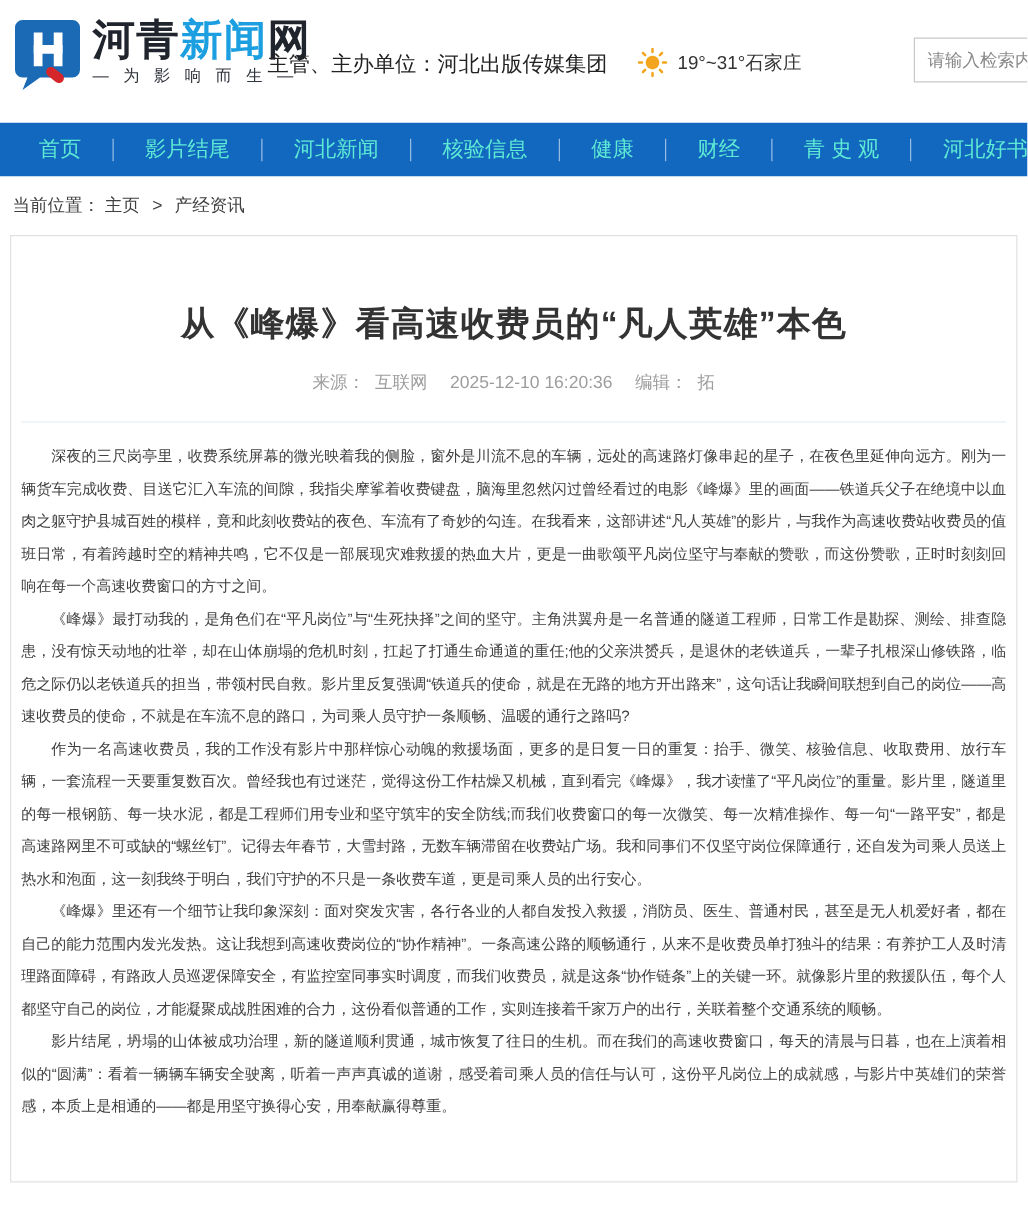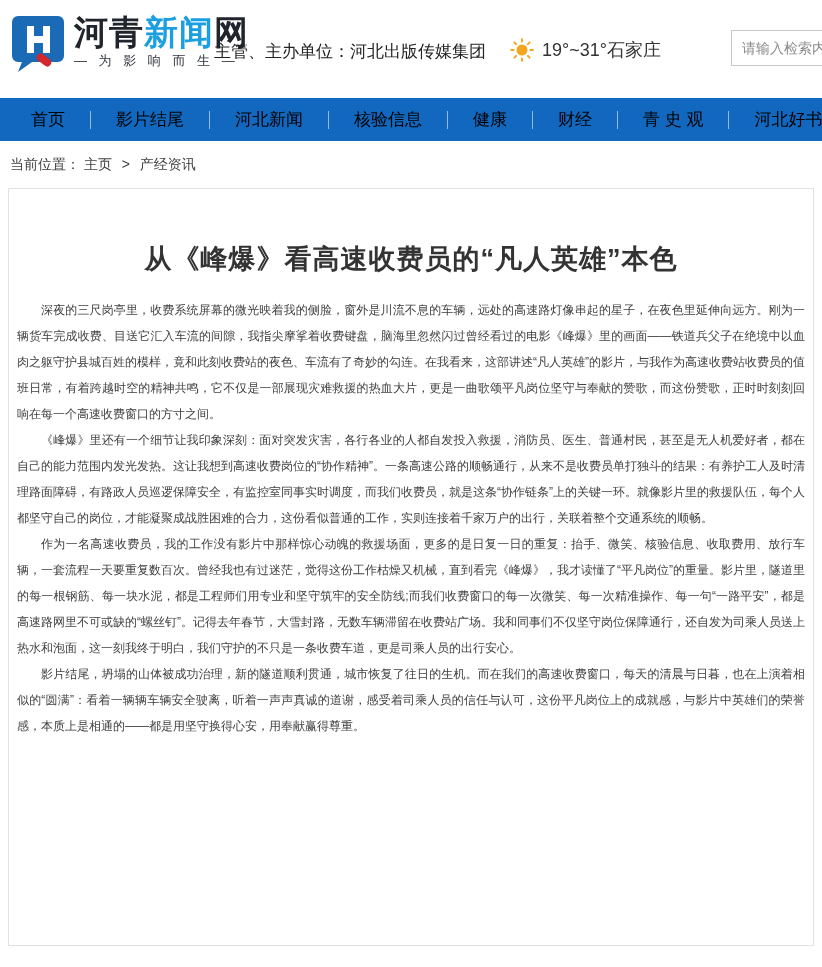--- a/index.html
+++ b/index.html
@@ -8,31 +8,31 @@
 
   
   .site-header { position:relative; height:98px; background:#ffffff; overflow:hidden; }
   .logo { position:absolute; left:10px; top:12px; display:flex; align-items:flex-start; cursor:pointer; }
   .logo-icon { display:block; }
   .logo-text { margin-left:6px; }
   .logo-name { font-size:34px; font-weight:bold; color:#20242c; letter-spacing:1px; line-height:40px; }
   .logo-name .blue { color:#1c9fe0; }
   .logo-tagline { font-size:13px; color:#30343c; letter-spacing:4px; margin-top:0; white-space:nowrap; }
   .sponsor { position:absolute; left:214px; top:40px; font-size:17px; color:#222; white-space:nowrap; }
-  .weather { position:absolute; left:510px; top:38px; display:flex; align-items:center; font-size:18px; color:#333; }
+  .weather { position:absolute; left:510px; top:38px; display:flex; align-items:center; font-size:15px; color:#333; }
   .weather svg { margin-right:8px; }
   .search-input { position:absolute; left:731px; top:30px; width:180px; height:36px;
                   border:1px solid #c9c9c9; background:#fff; padding:0 10px; font-size:14px; color:#444;
                   outline:none; font-family:"Liberation Sans", sans-serif; }
   .search-input::placeholder { color:#8a8a8a; }
 
   
   .main-nav { height:43px; background:#1268bf; display:flex; align-items:center;
               overflow:hidden; padding-left:6px; white-space:nowrap; }
-  .main-nav a { color:#000000; font-size:17px; text-decoration:none; padding:0 25px; flex:none; cursor:pointer; }
+  .main-nav a { color:#5eead4; font-size:17px; text-decoration:none; padding:0 25px; flex:none; cursor:pointer; }
   .nav-div { width:1px; height:18px; background:rgba(255,255,255,.55); flex:none; }
 
   
   .breadcrumb { padding:15px 10px 14px; font-size:14px; color:#404040; }
   .breadcrumb a { color:#404040; text-decoration:none; cursor:pointer; }
   .breadcrumb .sep { margin:0 6px; }
 
   
   .article-box { margin:0 8px; background:#ffffff; border:1px solid #e2e2e2;
                  padding:28px 8px 30px; min-height:758px; }
@@ -103,20 +103,24 @@
 
 <div class="breadcrumb">
   <span>当前位置：</span>
   <a>主页</a>
   <span class="sep">&gt;</span>
   <span>产经资讯</span>
 </div>
 
 <main class="article-box">
   <h1 class="article-title">从《峰爆》看高速收费员的“凡人英雄”本色</h1>
+  <div class="article-meta">
+    <span>来源：</span><span class="gap">互联网</span><span class="gap">2025-12-10 16:20:36</span><span>编辑：</span><span>拓</span>
+  </div>
   <div class="article-body">
     <p>深夜的三尺岗亭里，收费系统屏幕的微光映着我的侧脸，窗外是川流不息的车辆，远处的高速路灯像串起的星子，在夜色里延伸向远方。刚为一辆货车完成收费、目送它汇入车流的间隙，我指尖摩挲着收费键盘，脑海里忽然闪过曾经看过的电影《峰爆》里的画面——铁道兵父子在绝境中以血肉之躯守护县城百姓的模样，竟和此刻收费站的夜色、车流有了奇妙的勾连。在我看来，这部讲述“凡人英雄”的影片，与我作为高速收费站收费员的值班日常，有着跨越时空的精神共鸣，它不仅是一部展现灾难救援的热血大片，更是一曲歌颂平凡岗位坚守与奉献的赞歌，而这份赞歌，正时时刻刻回响在每一个高速收费窗口的方寸之间。</p>
+    <p>《峰爆》最打动我的，是角色们在“平凡岗位”与“生死抉择”之间的坚守。主角洪翼舟是一名普通的隧道工程师，日常工作是勘探、测绘、排查隐患，没有惊天动地的壮举，却在山体崩塌的危机时刻，扛起了打通生命通道的重任;他的父亲洪赟兵，是退休的老铁道兵，一辈子扎根深山修铁路，临危之际仍以老铁道兵的担当，带领村民自救。影片里反复强调“铁道兵的使命，就是在无路的地方开出路来”，这句话让我瞬间联想到自己的岗位——高速收费员的使命，不就是在车流不息的路口，为司乘人员守护一条顺畅、温暖的通行之路吗?</p>
+    <p>作为一名高速收费员，我的工作没有影片中那样惊心动魄的救援场面，更多的是日复一日的重复：抬手、微笑、核验信息、收取费用、放行车辆，一套流程一天要重复数百次。曾经我也有过迷茫，觉得这份工作枯燥又机械，直到看完《峰爆》，我才读懂了“平凡岗位”的重量。影片里，隧道里的每一根钢筋、每一块水泥，都是工程师们用专业和坚守筑牢的安全防线;而我们收费窗口的每一次微笑、每一次精准操作、每一句“一路平安”，都是高速路网里不可或缺的“螺丝钉”。记得去年春节，大雪封路，无数车辆滞留在收费站广场。我和同事们不仅坚守岗位保障通行，还自发为司乘人员送上热水和泡面，这一刻我终于明白，我们守护的不只是一条收费车道，更是司乘人员的出行安心。</p>
     <p>《峰爆》里还有一个细节让我印象深刻：面对突发灾害，各行各业的人都自发投入救援，消防员、医生、普通村民，甚至是无人机爱好者，都在自己的能力范围内发光发热。这让我想到高速收费岗位的“协作精神”。一条高速公路的顺畅通行，从来不是收费员单打独斗的结果：有养护工人及时清理路面障碍，有路政人员巡逻保障安全，有监控室同事实时调度，而我们收费员，就是这条“协作链条”上的关键一环。就像影片里的救援队伍，每个人都坚守自己的岗位，才能凝聚成战胜困难的合力，这份看似普通的工作，实则连接着千家万户的出行，关联着整个交通系统的顺畅。</p>
-    <p>作为一名高速收费员，我的工作没有影片中那样惊心动魄的救援场面，更多的是日复一日的重复：抬手、微笑、核验信息、收取费用、放行车辆，一套流程一天要重复数百次。曾经我也有过迷茫，觉得这份工作枯燥又机械，直到看完《峰爆》，我才读懂了“平凡岗位”的重量。影片里，隧道里的每一根钢筋、每一块水泥，都是工程师们用专业和坚守筑牢的安全防线;而我们收费窗口的每一次微笑、每一次精准操作、每一句“一路平安”，都是高速路网里不可或缺的“螺丝钉”。记得去年春节，大雪封路，无数车辆滞留在收费站广场。我和同事们不仅坚守岗位保障通行，还自发为司乘人员送上热水和泡面，这一刻我终于明白，我们守护的不只是一条收费车道，更是司乘人员的出行安心。</p>
     <p>影片结尾，坍塌的山体被成功治理，新的隧道顺利贯通，城市恢复了往日的生机。而在我们的高速收费窗口，每天的清晨与日暮，也在上演着相似的“圆满”：看着一辆辆车辆安全驶离，听着一声声真诚的道谢，感受着司乘人员的信任与认可，这份平凡岗位上的成就感，与影片中英雄们的荣誉感，本质上是相通的——都是用坚守换得心安，用奉献赢得尊重。</p>
 
   </div>
 </main>
 
 </body></html>

